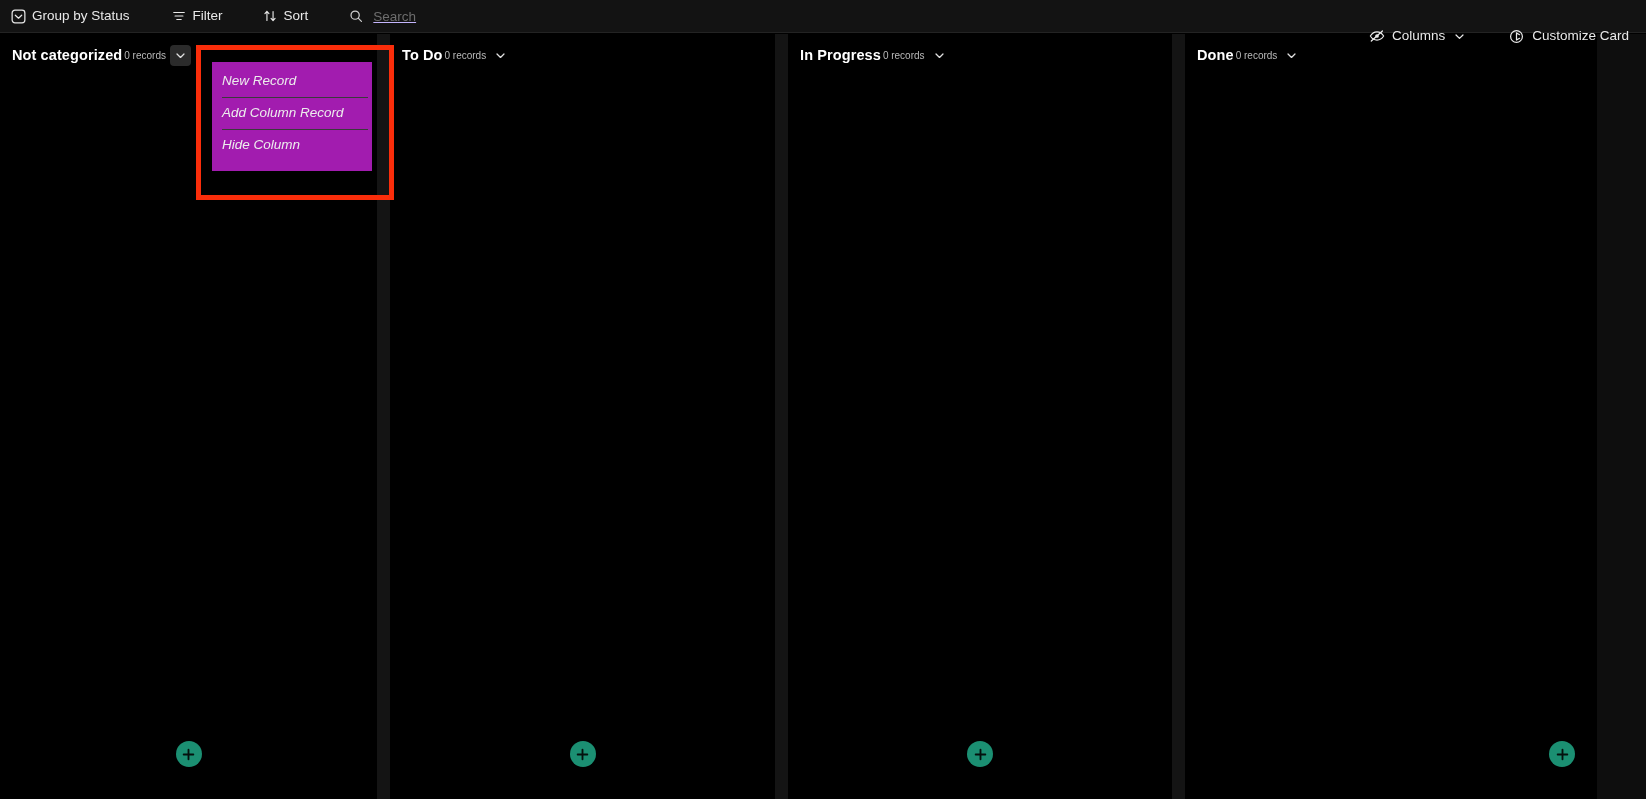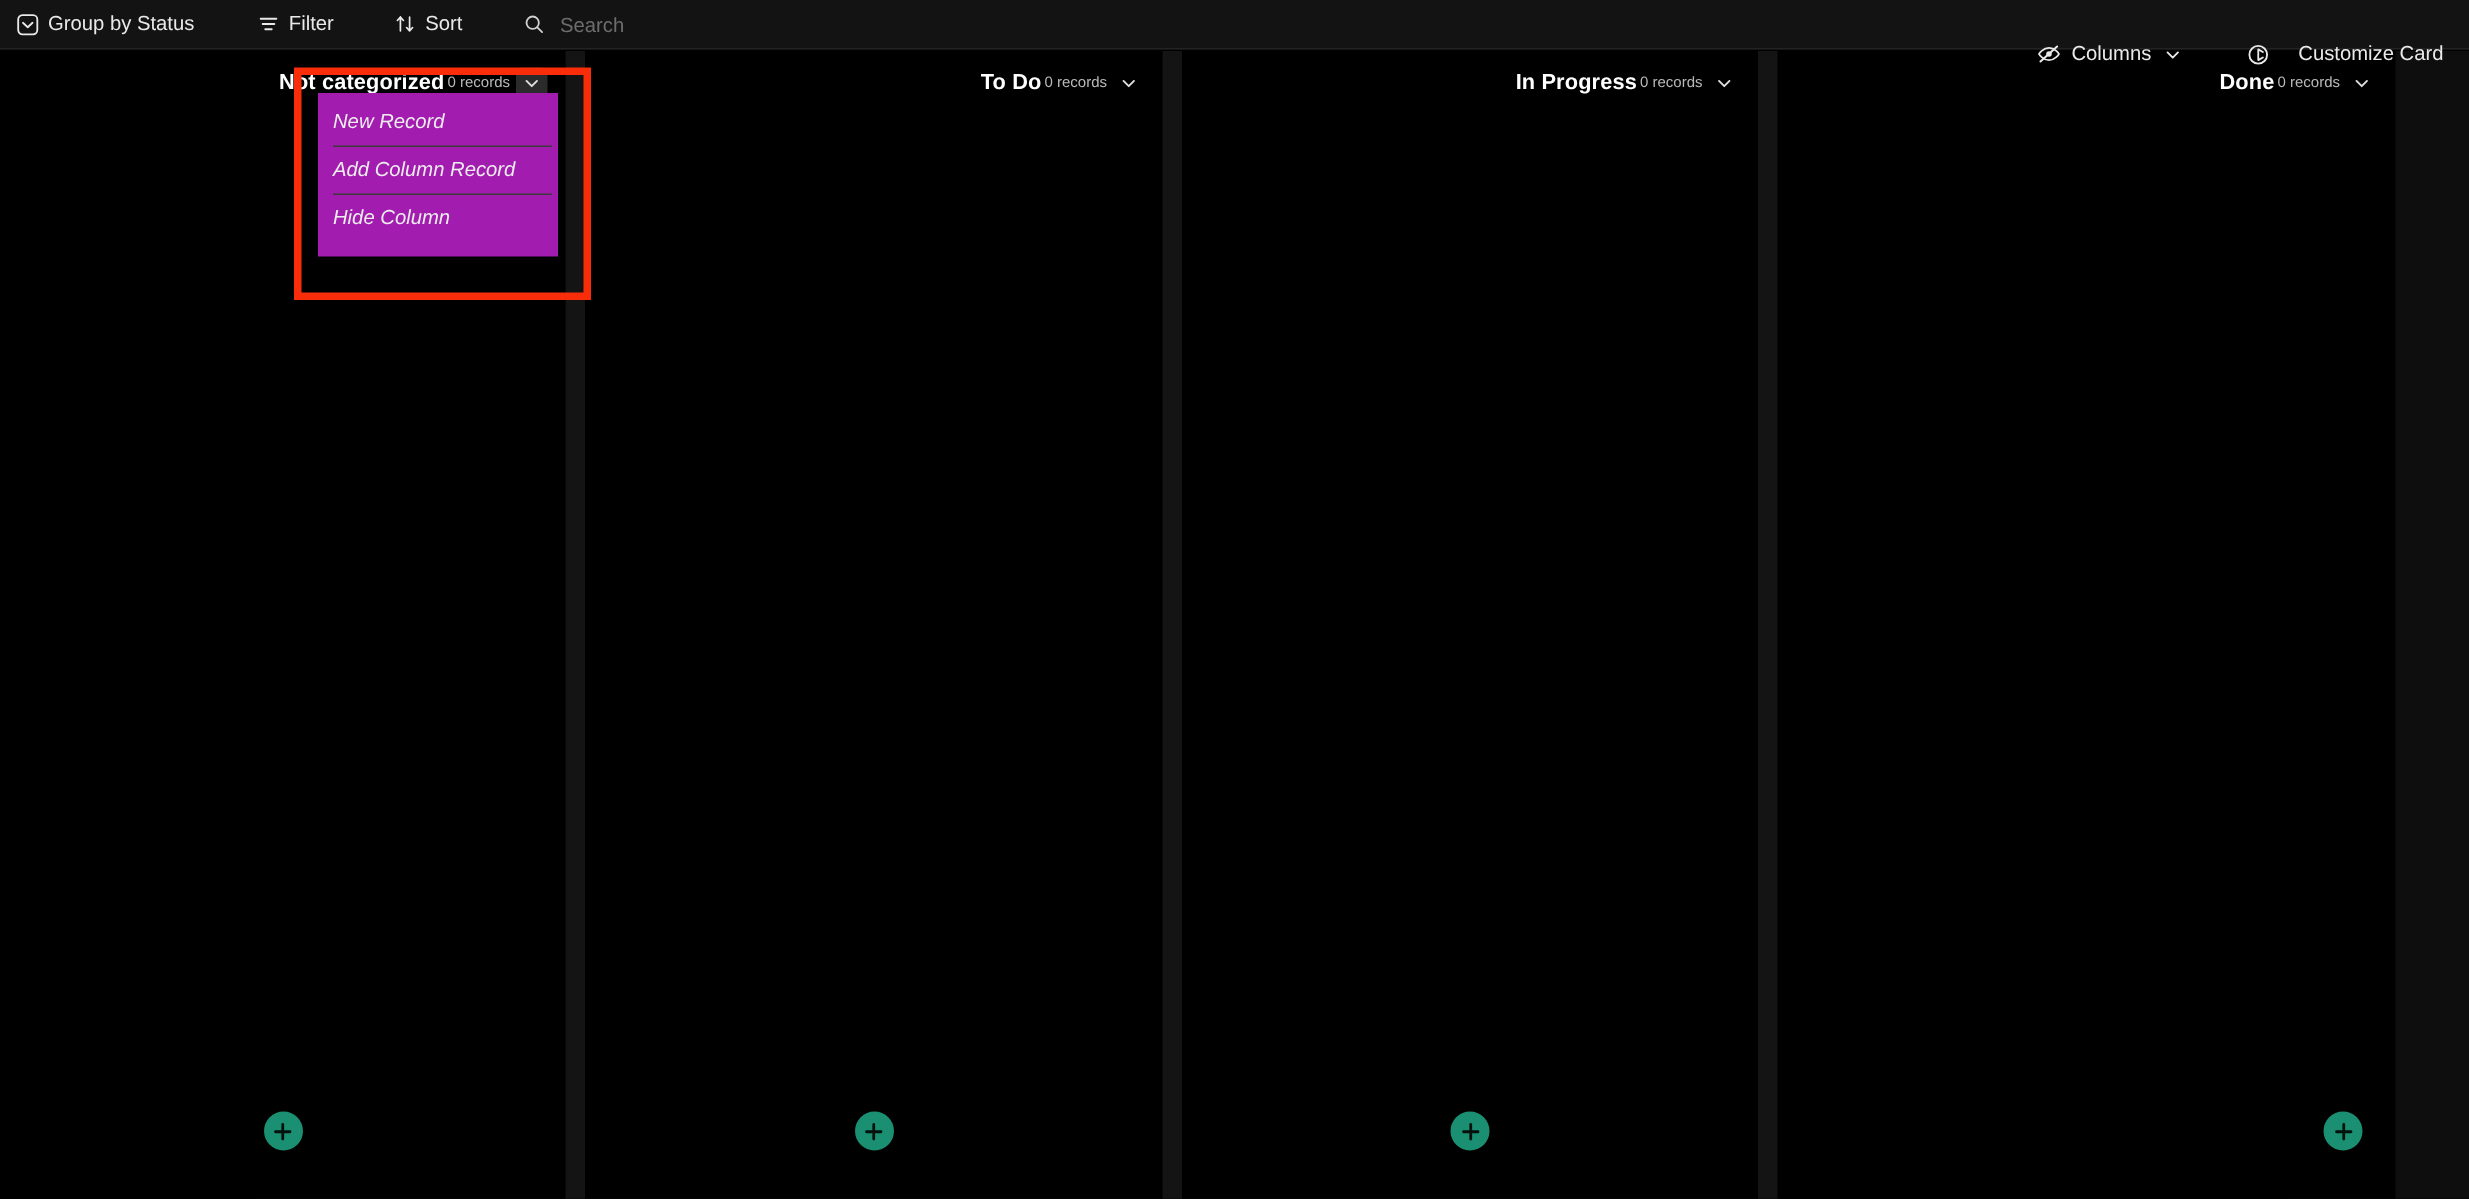--- a/index.html
+++ b/index.html
@@ -63,24 +63,25 @@
   }
   #search-input {
     background: transparent;
     border: 0;
     outline: none;
     color: #c4b5fd;
     font-family: "Liberation Sans", sans-serif;
     font-size: 13.5px;
     width: 210px;
     padding: 0;
+    text-decoration: underline;
   }
   #search-input::placeholder { color: #6d6d6d; }
 
-  #customize-card-btn { gap: 19px; margin-right: 2px; }
+  #customize-card-btn { gap: 8px; margin-right: 2px; }
   #columns-btn { gap: 7px; margin-right: 26px; }
 
   .chev-sm { margin-left: 2px; }
 
   
   #board {
     position: absolute;
     top: 34px; left: 0;
     width: 1646px;
     height: 765px;
@@ -96,21 +97,21 @@
   }
   .col-gap {
     flex: 0 0 13px;
     height: 100%;
     background: #141414;
   }
 
   .col-header {
     display: flex;
     align-items: center;
-    justify-content: flex-end;
+    justify-content: flex-start;
     height: 42px;
     padding: 0 12px 0 12px;
   }
   .col-title {
     font-size: 14.5px;
     font-weight: bold;
     color: #ffffff;
     letter-spacing: 0.1px;
     white-space: nowrap;
   }

